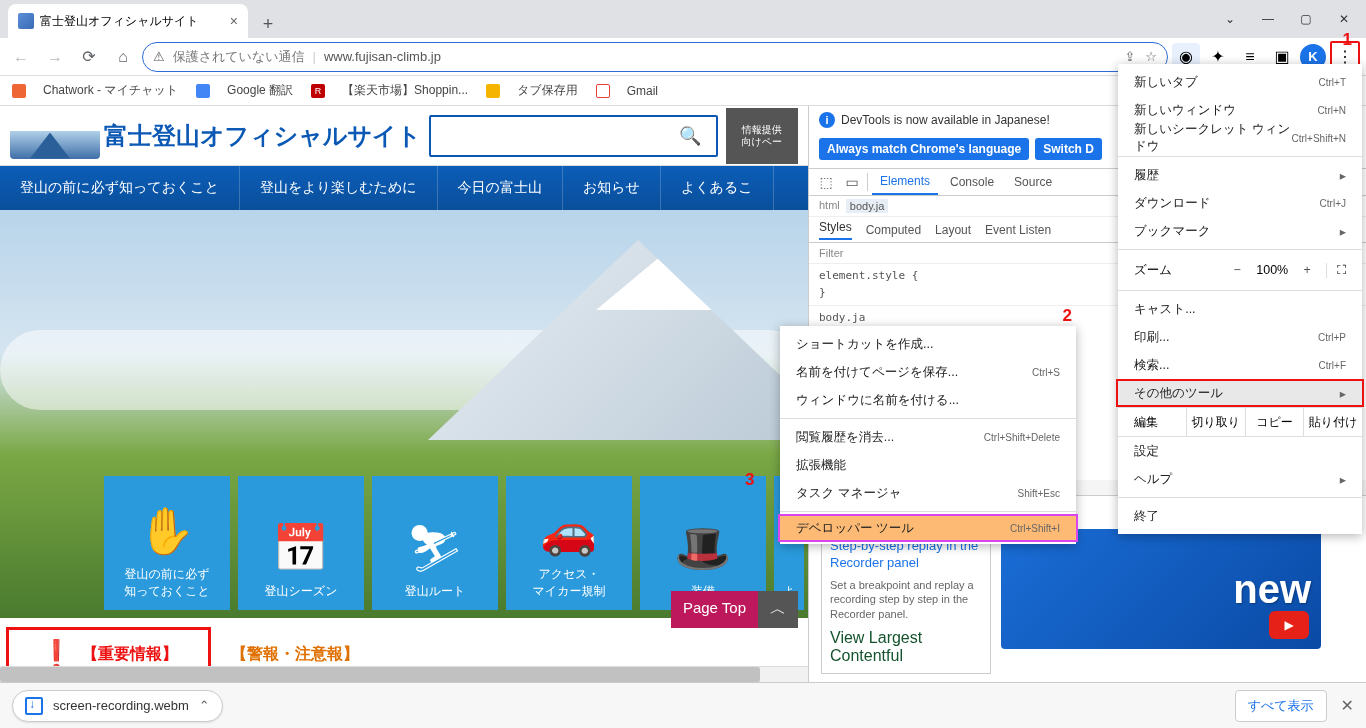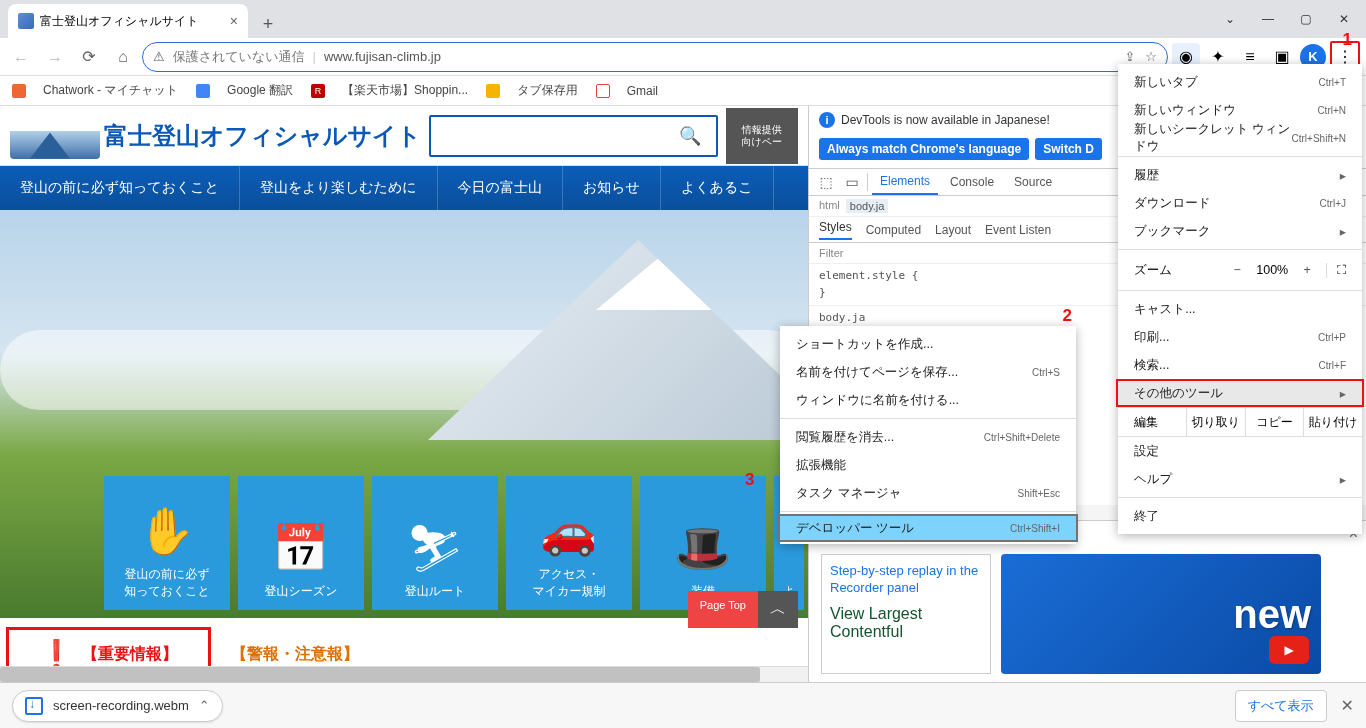--- a/index.html
+++ b/index.html
@@ -58,21 +58,21 @@
 
 .tiles { position: absolute; bottom: 8px; left: 104px; display: flex; gap: 8px; }
 .tile { width: 126px; height: 134px; background: #2a9adc; color: #fff; display: flex; flex-direction: column; align-items: center; justify-content: flex-end; padding: 10px 4px; font-size: 12px; text-align: center; }
 .tile-ic { font-size: 46px; margin-bottom: 8px; }
 
 .alert-bar { position: absolute; bottom: 0; left: 6px; right: 0; height: 56px; display: flex; gap: 20px; align-items: center; background:#fff; padding:4px 0;}
 .alert1 { border: 3px solid #e11; padding: 8px 30px; color: #e11; font-weight: bold; display:flex; align-items:center; gap:8px; }
 .alert2 { color: #e07000; font-weight: bold; }
 
 .pagetop { position: absolute; right: 10px; bottom: 54px; display:flex; }
-.pagetop-lbl { background: #ef4444; color: #fff; padding: 8px 12px; font-size: 11px; }
+.pagetop-lbl { background: #be185d; color: #fff; padding: 8px 12px; font-size: 15px; }
 .pagetop-arr { background: #555; color: #fff; padding: 8px 12px; }
 
 .scroll-h { height: 16px; background: #f1f1f1; border-top:1px solid #ddd; position:absolute; bottom:46px; left:0; width:808px;}
 .scroll-thumb { height:100%; width:760px; background:#c1c1c1; border-radius:2px;}
 
 
 .dt-banner { padding: 6px 10px; font-size: 12px; color: #333; display:flex; align-items:center; gap:6px;}
 .dt-banner .info-ic { width:16px; height:16px; background:#1a73e8; border-radius:50%; color:#fff; display:flex; align-items:center; justify-content:center; font-size:11px; font-weight:bold;}
 .dt-lang { padding: 4px 10px 8px; display:flex; gap:6px;}
 .dt-lang-btn { background:#1a73e8; color:#fff; padding:4px 8px; border-radius:3px; font-size:12px; font-weight:bold;}
@@ -110,21 +110,21 @@
 .zoom-row .zl { flex:1;}
 .zoom-row .zbtn { width:22px; text-align:center; color:#555;}
 .zoom-row .fs { border-left:1px solid #ddd; padding-left:10px;}
 .edit-row { height: 30px; display:flex; align-items:center; border-top:1px solid #ddd; border-bottom:1px solid #ddd; font-size:12px;}
 .edit-row > div { flex:1; text-align:center; border-right:1px solid #ddd; padding:6px 0;}
 .edit-row > div:first-child { flex:0.9; text-align:left; padding-left:16px; border-right:1px solid #ddd;}
 .edit-row > div:last-child { border:none;}
 
 
 .submenu { position: absolute; right: 290px; top: 326px; width: 296px; background:#fff; box-shadow: 0 2px 10px rgba(0,0,0,0.3); font-size:12.5px; z-index:99; padding:4px 0; border:2px solid #e11; border-width:0;}
-.submenu .menu-item.hl3 { background:#7dd3fc; border:2px solid #737373; margin:-2px;}
+.submenu .menu-item.hl3 { background:#fdba74; border:2px solid #d946ef; margin:-2px;}
 
 
 .callout { position:absolute; font-size:17px; font-weight:bold; color:#e11; z-index:200;}
 
 
 .dlbar { position:absolute; bottom:0; left:0; right:0; height:46px; border-top:1px solid #ccc; background:#f7f7f7; display:flex; align-items:center; padding:0 12px;}
 .dl-chip { border:1px solid #ccc; background:#fff; border-radius:18px; height:32px; display:flex; align-items:center; padding:0 12px; gap:10px; font-size:13px; color:#333; box-shadow:0 1px 2px rgba(0,0,0,0.1);}
 .dl-ic { width:18px; height:18px; border:2px solid #1a73e8; border-radius:2px; position:relative;}
 .dl-ic::after { content:"↓"; position:absolute; top:-2px; left:2px; color:#1a73e8; font-size:12px;}
 .dl-right { margin-left:auto; display:flex; align-items:center; gap:14px;padding-left:16px;}
@@ -293,20 +293,21 @@
 }</div>
     <div class="dt-code it" style="border-top:1px solid #eee">body.ja</div>
     <div style="flex:1"></div>
     <div class="dt-inherit">et. figcaption. figure. font. footer.</div>
     <div class="dt-pane2">
       <div class="cl">×</div>
       <div class="dt-hl">Highlights from the Chrome 105 update</div>
       <div class="dt-card-row">
         <div class="dt-card">
           <div class="lnk">Step-by-step replay in the Recorder panel</div>
+          <div class="dsc">Set a breakpoint and replay a recording step by step in the Recorder panel.</div>
           <div class="dt-lnk2">View Largest Contentful</div>
         </div>
         <div class="dt-thumb">
           <div class="nw">new</div>
           <div class="play">▶</div>
         </div>
       </div>
     </div>
   </div>
 </div>

